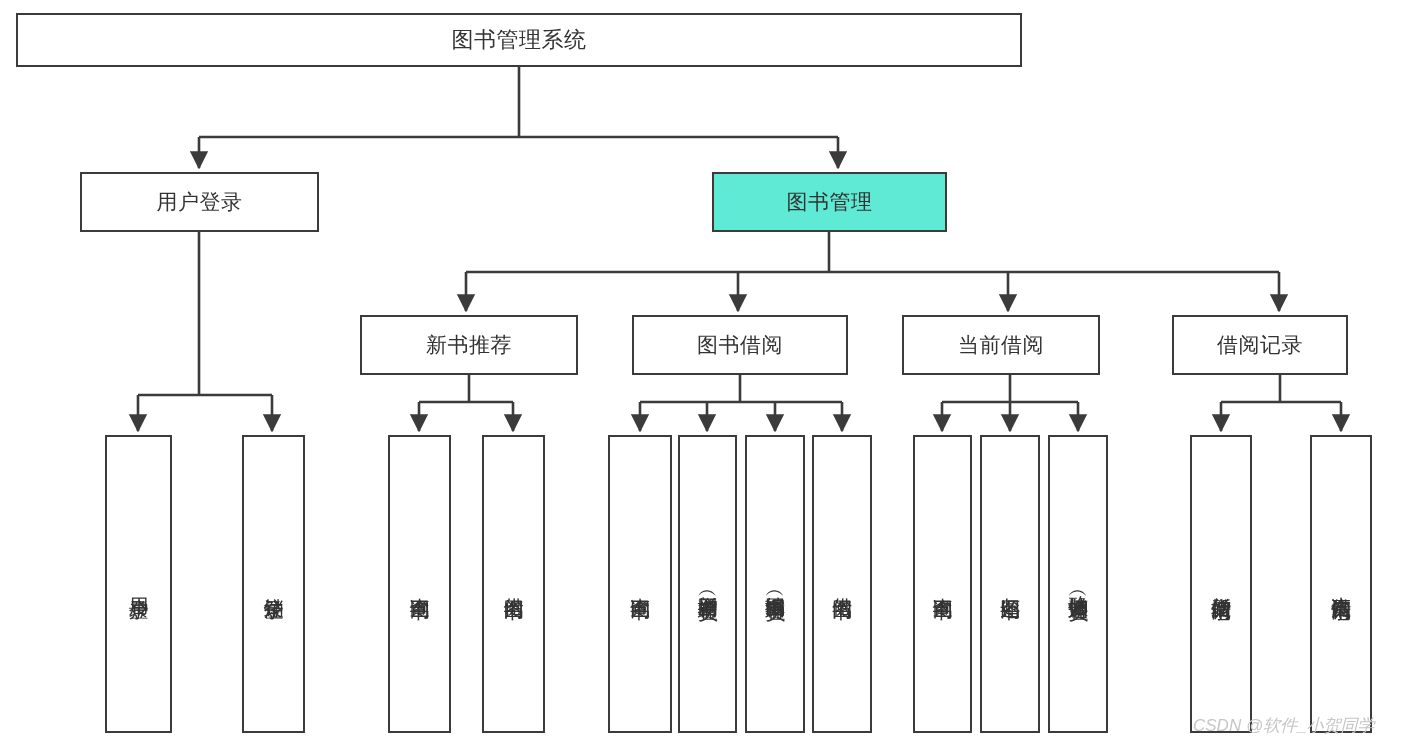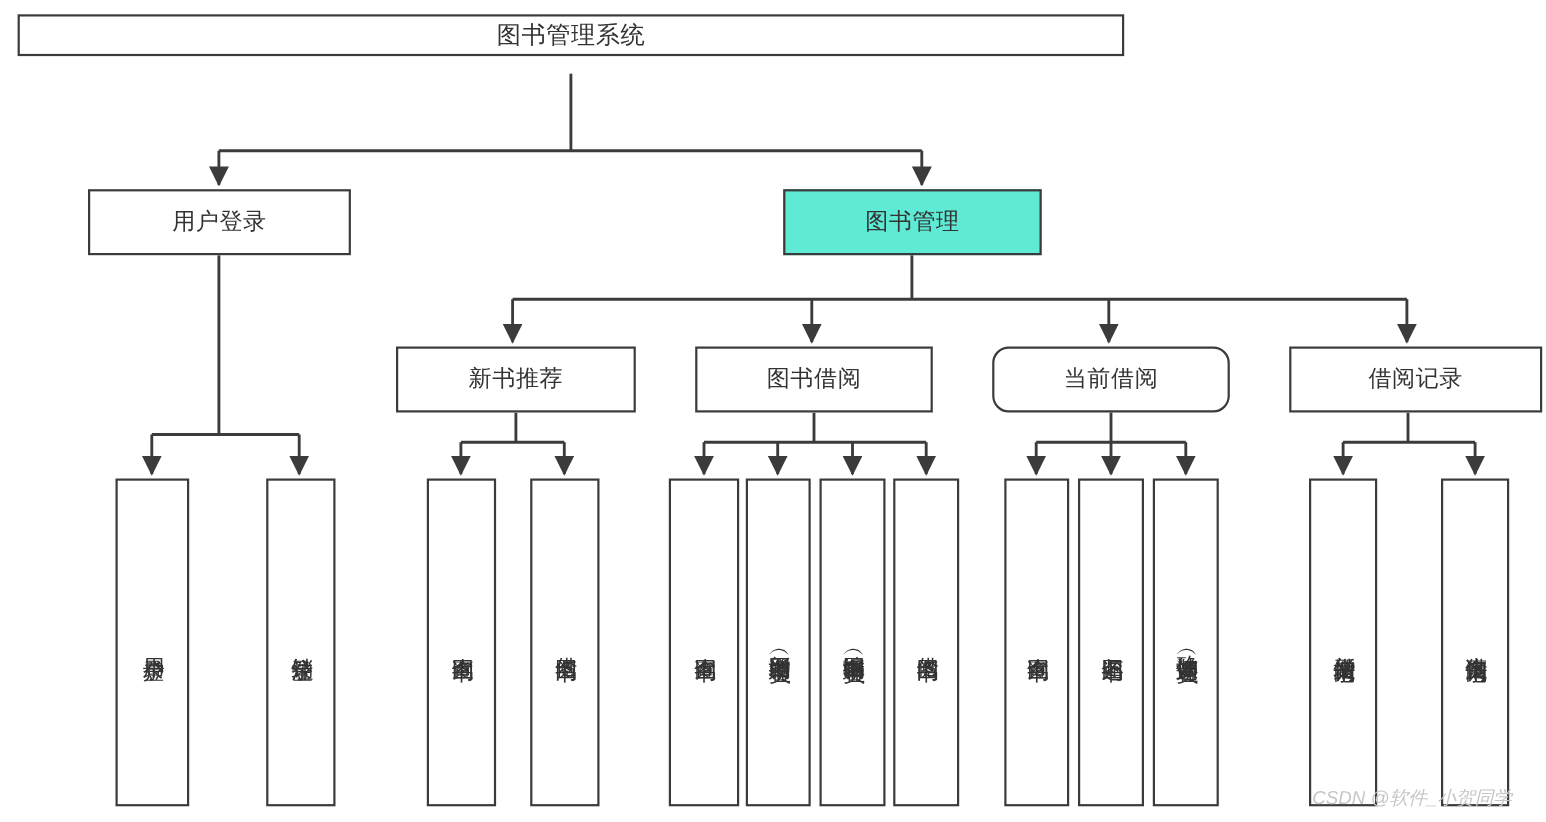--- a/index.html
+++ b/index.html
@@ -128,41 +128,41 @@
       <path d="M 1010 402 L 1010 431" marker-end="url(#arrow)"></path>
       <path d="M 1078 402 L 1078 431" marker-end="url(#arrow)"></path>
 
       <path d="M 1280 375 L 1280 402"></path>
       <path d="M 1221 402 L 1341 402"></path>
       <path d="M 1221 402 L 1221 431" marker-end="url(#arrow)"></path>
       <path d="M 1341 402 L 1341 431" marker-end="url(#arrow)"></path>
     </g>
   </svg>
 
-  <div class="node horiz root" style="left: 16px; top: 13px; width: 1006px; height: 38px; border-color: rgb(59, 59, 59); background: rgb(255, 255, 255);">
+  <div class="node horiz root" style="left: 16px; top: 13px; width: 1006px; height: 54px; border-color: rgb(59, 59, 59); background: rgb(255, 255, 255);">
     <span class="label" style="color: rgb(51, 51, 51);">图书管理系统</span>
   </div>
 
   <div class="node horiz" style="left: 80px; top: 172px; width: 239px; height: 60px; border-color: rgb(59, 59, 59); background: rgb(255, 255, 255);">
     <span class="label" style="color: rgb(51, 51, 51);">用户登录</span>
   </div>
   <div class="node horiz" style="left: 712px; top: 172px; width: 235px; height: 60px; border-color: rgb(59, 59, 59); background: #5eead4;">
     <span class="label" style="color: rgb(51, 51, 51);">图书管理</span>
   </div>
 
   <div class="node horiz" style="left: 632px; top: 315px; width: 216px; height: 60px; border-color: rgb(59, 59, 59); background: rgb(255, 255, 255);">
     <span class="label" style="color: rgb(51, 51, 51);">图书借阅</span>
   </div>
   <div class="node horiz" style="left: 360px; top: 315px; width: 218px; height: 60px; border-color: rgb(59, 59, 59); background: rgb(255, 255, 255);">
     <span class="label" style="color: rgb(51, 51, 51);">新书推荐</span>
   </div>
-  <div class="node horiz" style="left: 902px; top: 315px; width: 216px; height: 60px; border-color: rgb(59, 59, 59); background: rgb(255, 255, 255); border-radius: 15px;">
+  <div class="node horiz" style="left: 902px; top: 315px; width: 198px; height: 60px; border-color: rgb(59, 59, 59); background: rgb(255, 255, 255);">
     <span class="label" style="color: rgb(51, 51, 51);">当前借阅</span>
   </div>
-  <div class="node horiz" style="left: 1172px; top: 315px; width: 230px; height: 60px; border-color: rgb(59, 59, 59); background: rgb(255, 255, 255);">
+  <div class="node horiz" style="left: 1172px; top: 315px; width: 176px; height: 60px; border-color: rgb(59, 59, 59); background: rgb(255, 255, 255);">
     <span class="label" style="color: rgb(51, 51, 51);">借阅记录</span>
   </div>
 
   <div class="node vert" style="left: 105px; top: 435px; width: 67px; height: 298px; border-color: rgb(59, 59, 59); background: rgb(255, 255, 255);">
     <span class="label" style="color: rgb(51, 51, 51);">用户登录</span>
   </div>
   <div class="node vert" style="left: 242px; top: 435px; width: 63px; height: 298px; border-color: rgb(59, 59, 59); background: rgb(255, 255, 255);">
     <span class="label" style="color: rgb(51, 51, 51);">注销登录</span>
   </div>
   <div class="node vert" style="left: 388px; top: 435px; width: 63px; height: 298px; border-color: rgb(59, 59, 59); background: rgb(255, 255, 255);">

